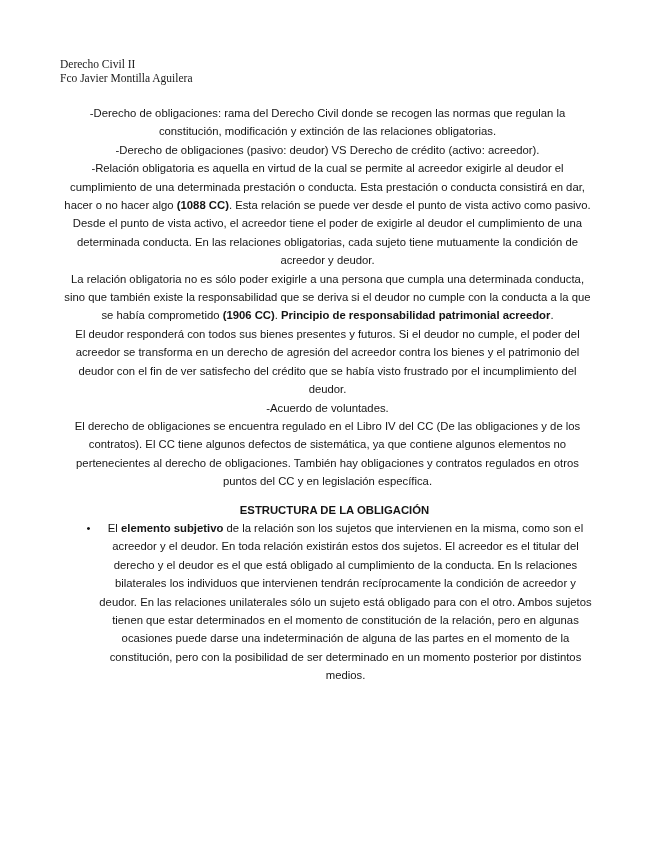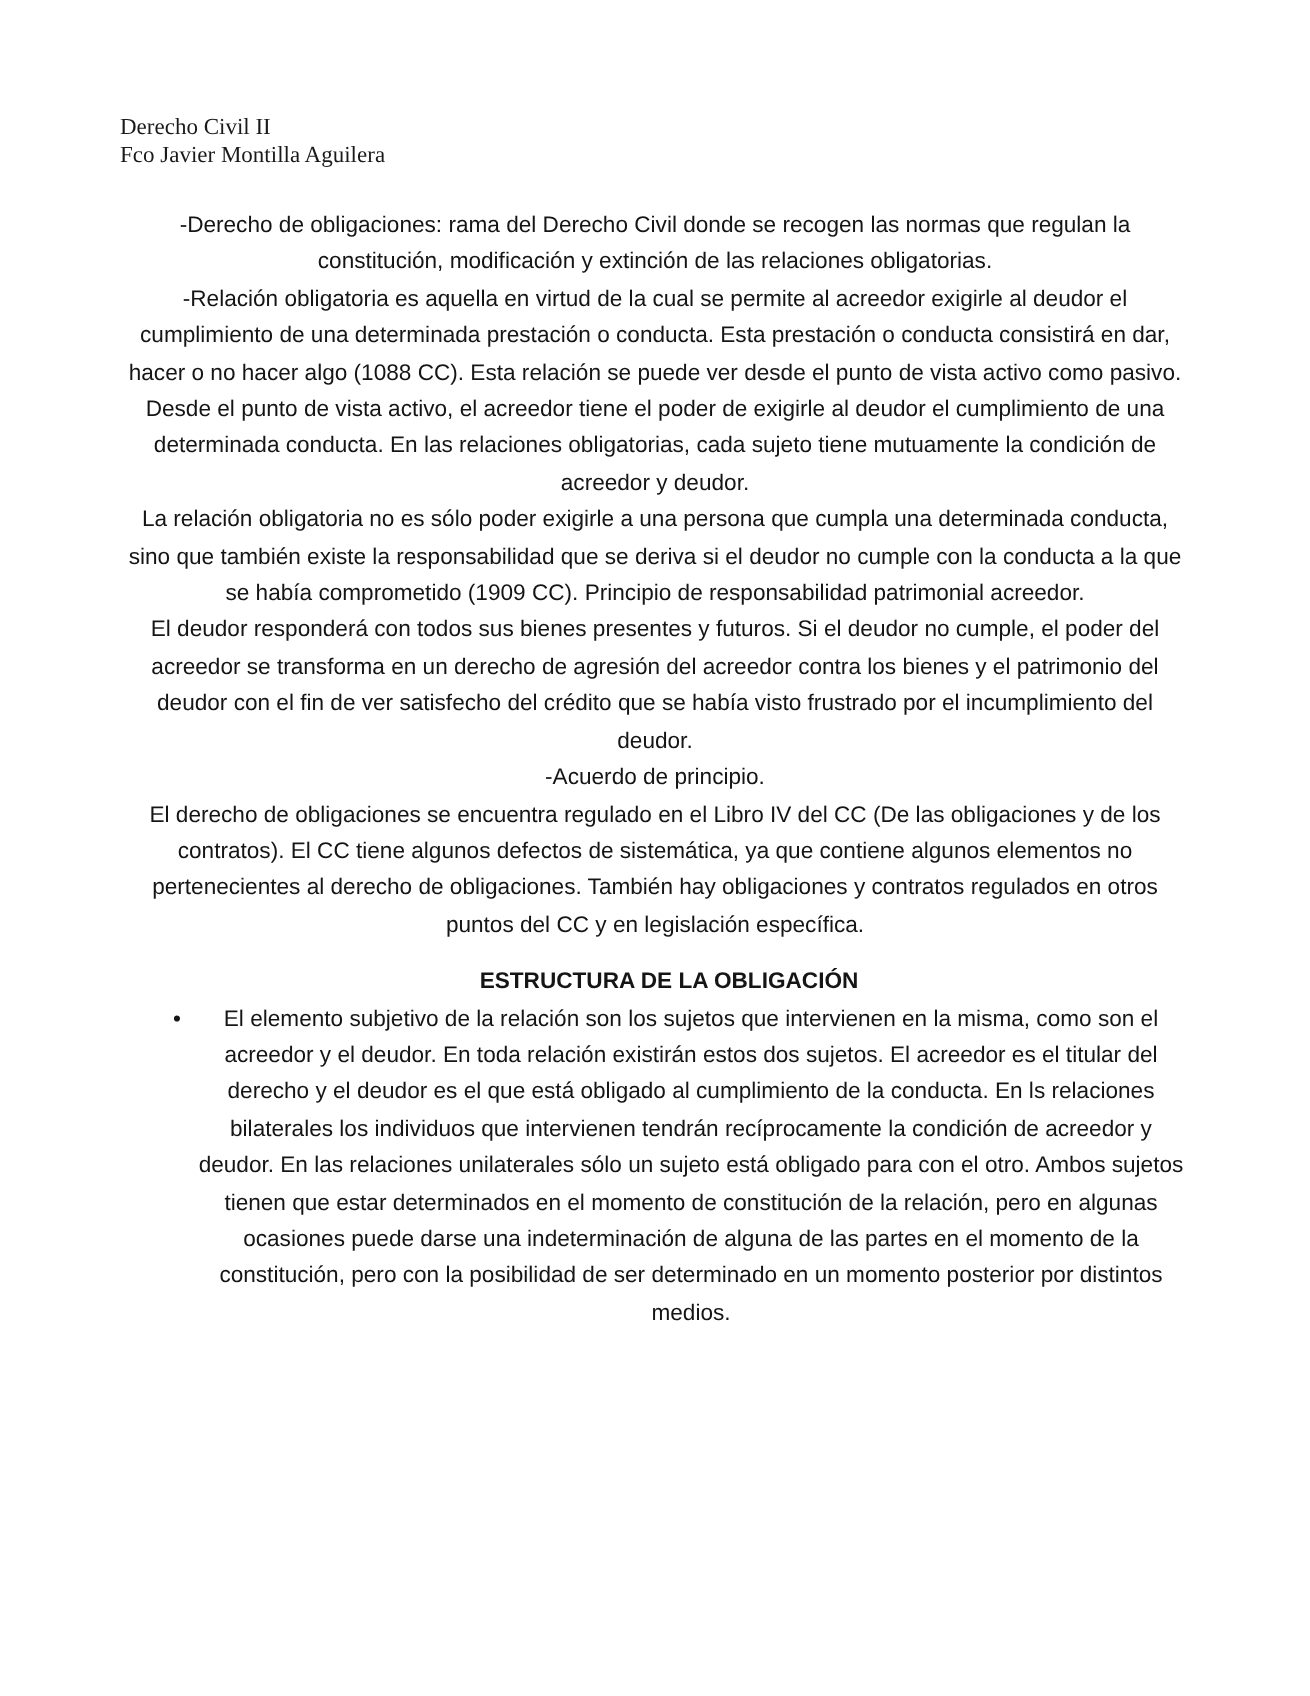--- a/index.html
+++ b/index.html
@@ -33,21 +33,21 @@
     color: #151515;
   }
   .content {
     margin-top: 19px;
     font-size: 11.3px;
     line-height: 18.4px;
     color: #151515;
     text-align: center;
   }
   .content p { margin: 0; }
-  .b { font-weight: 400; }
+  .b { font-weight: 700; }
   .sec-heading {
     margin: 10px 0 0 0;
     font-size: 11.3px;
     line-height: 18.4px;
     font-weight: 700;
     padding-left: 14px;
   }
   .blist { list-style: none; margin: 0; padding: 0; }
   .li { display: flex; }
   .li .marker {
@@ -66,29 +66,30 @@
   <div class="doc-header">
     <span>Derecho Civil II</span>
     <span>Fco Javier Montilla Aguilera</span>
   </div>
 
 
   <div class="content">
 
     <p><span>-Derecho de obligaciones: rama del Derecho Civil donde se recogen las normas que regulan la constitución, modificación y extinción de las relaciones obligatorias.</span></p>
 
+    <p><span>-Derecho de obligaciones (pasivo: deudor) VS Derecho de crédito (activo: acreedor).</span></p>
 
     <p><span>-Relación obligatoria es aquella en virtud de la cual se permite al acreedor exigirle al deudor el cumplimiento de una determinada prestación o conducta. Esta prestación o conducta consistirá en dar, hacer o no hacer algo </span><span class="b">(1088 CC)</span><span>. Esta relación se puede ver desde el punto de vista activo como pasivo. Desde el punto de vista activo, el acreedor tiene el poder de exigirle al deudor el cumplimiento de una determinada conducta. En las relaciones obligatorias, cada sujeto tiene mutuamente la condición de acreedor y deudor.</span></p>
 
-    <p><span>La relación obligatoria no es sólo poder exigirle a una persona que cumpla una determinada conducta, sino que también existe la responsabilidad que se deriva si el deudor no cumple con la conducta a la que se había comprometido </span><span class="b">(1909 CC)</span><span>. </span><span class="b">Principio de responsabilidad patrimonial acreedor</span><span>.</span></p>
+    <p><span>La relación obligatoria no es sólo poder exigirle a una persona que cumpla una determinada conducta, sino que también existe la responsabilidad que se deriva si el deudor no cumple con la conducta a la que se había comprometido </span><span class="b">(1906 CC)</span><span>. </span><span class="b">Principio de responsabilidad patrimonial acreedor</span><span>.</span></p>
 
     <p><span>El deudor responderá con todos sus bienes presentes y futuros. Si el deudor no cumple, el poder del acreedor se transforma en un derecho de agresión del acreedor contra los bienes y el patrimonio del deudor con el fin de ver satisfecho del crédito que se había visto frustrado por el incumplimiento del deudor.</span></p>
 
 
-    <p><span>-Acuerdo de principio.</span></p>
+    <p><span>-Acuerdo de voluntades.</span></p>
 
 
     <p><span>El derecho de obligaciones se encuentra regulado en el Libro IV del CC (De las obligaciones y de los contratos). El CC tiene algunos defectos de sistemática, ya que contiene algunos elementos no pertenecientes al derecho de obligaciones. También hay obligaciones y contratos regulados en otros puntos del CC y en legislación específica.</span></p>
 
     <h2 class="sec-heading">ESTRUCTURA DE LA OBLIGACIÓN</h2>
 
 
     <ul class="blist">
       <li class="li">
         <span class="marker">•</span>

